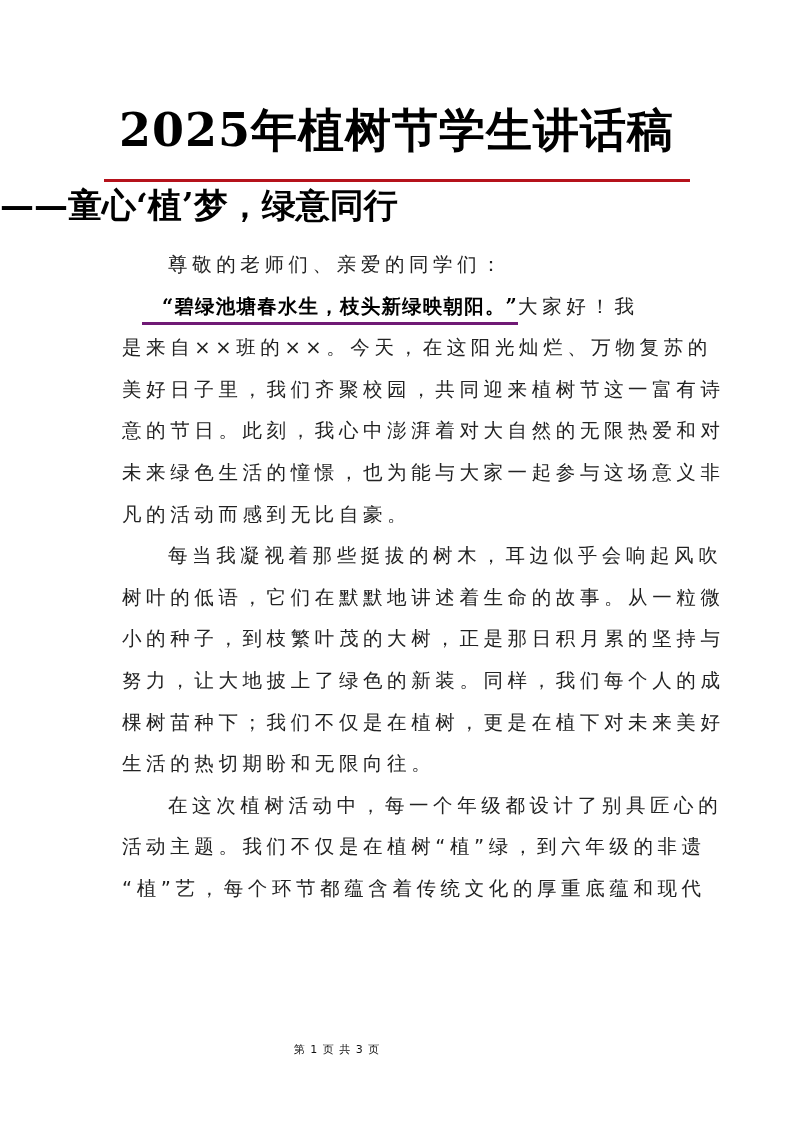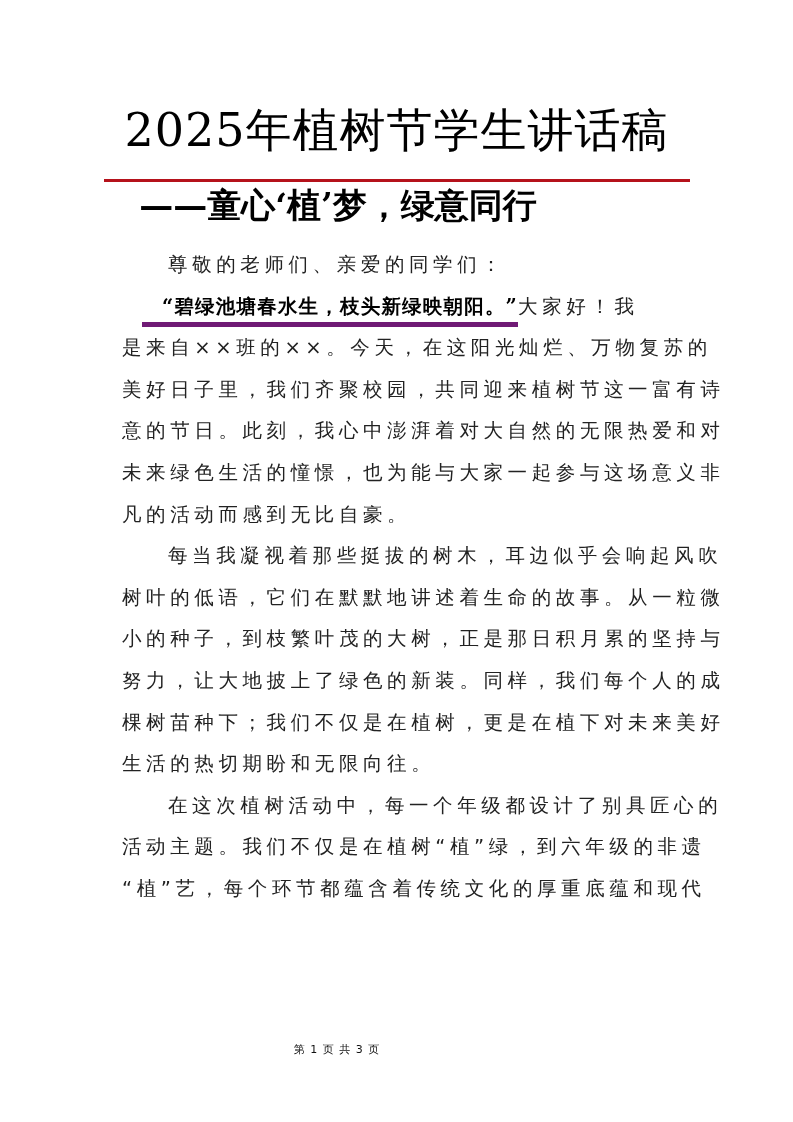--- a/index.html
+++ b/index.html
@@ -22,41 +22,41 @@
       height: 1122px;
       background: #ffffff;
     }
     .title {
       position: absolute;
       left: 0;
       width: 793px;
       top: 100px;
       text-align: center;
       font-family: "DejaVu Serif", "Liberation Serif", serif;
-      font-weight: normal;
+      font-weight: bold;
       font-size: 46px;
       line-height: 60px;
       letter-spacing: 1px;
       color: #000000;
       white-space: nowrap;
     }
     .rule {
       position: absolute;
       left: 104px;
       top: 179px;
       width: 586px;
       height: 3px;
       background: #b5121b;
     }
     .subtitle {
       position: absolute;
       left: 0;
       width: 676px;
       top: 182px;
-      text-align: center;
+      text-align: left;
       font-family: "DejaVu Serif", "Liberation Serif", serif;
       font-weight: bold;
       font-size: 34px;
       line-height: 46px;
       color: #000000;
       white-space: nowrap;
     }
     .body {
       position: absolute;
       left: 122px;
@@ -68,21 +68,21 @@
       line-height: 41.6px;
       font-family: "DejaVu Sans", "Liberation Sans", sans-serif;
       font-size: 19.5px;
       letter-spacing: 4.6px;
       color: #222222;
       white-space: nowrap;
     }
     .indent { padding-left: 46px; }
     .quote-wrap {
       display: inline-block;
-      border-bottom: 5px solid #701a75;
+      border-bottom: 3px solid #701a75;
       line-height: 30px;
       padding-left: 20px;
       margin-left: 20px;
     }
     .quote-inner {
       font-family: "DejaVu Serif", "Liberation Serif", serif;
       font-weight: bold;
       color: #000000;
       letter-spacing: 1.2px;
     }

